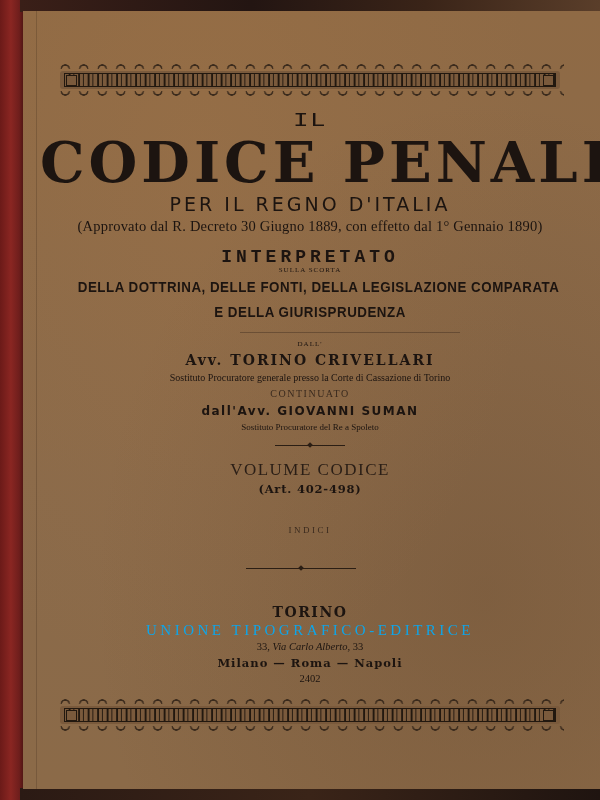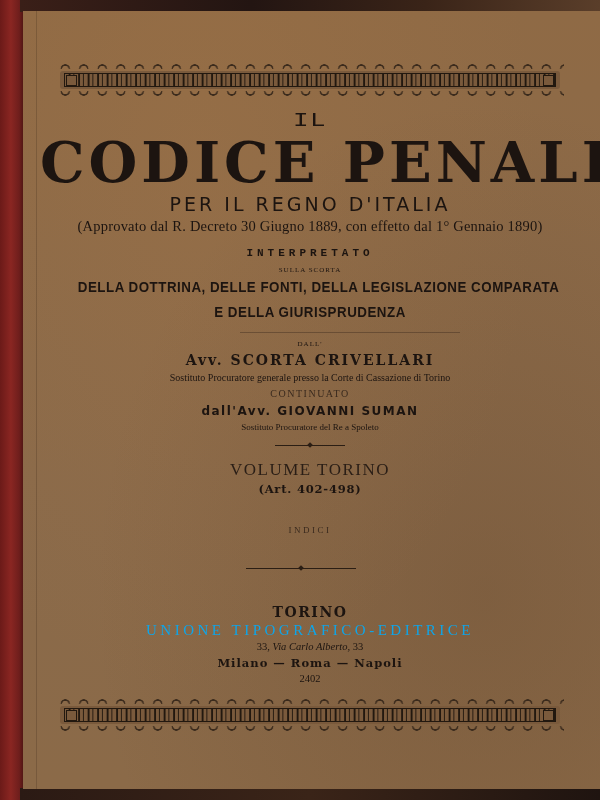--- a/index.html
+++ b/index.html
@@ -77,21 +77,21 @@
     white-space: nowrap; color: #1c1410;
   }
   .il { top: 109px; font-family: "Liberation Mono", monospace; font-size: 20px; letter-spacing: 1px; font-weight: normal; transform: scaleX(1.3); }
   .title {
     top: 127px; font-family: "DejaVu Serif", serif; font-weight: bold;
     font-size: 56px; letter-spacing: 4px; line-height: 70px;
     transform: scaleX(1.0);
   }
   .subtitle { top: 193px; font-family: "DejaVu Sans", sans-serif; font-size: 19px; letter-spacing: 3px; }
   .approval { top: 218px; font-family: "Liberation Serif", serif; font-size: 14.5px; letter-spacing: 0.2px; }
-  .interpretato { top: 247px; font-family: "Liberation Mono", monospace; font-size: 11px; letter-spacing: 4px; font-weight: bold; }
+  .interpretato { top: 247px; font-family: "Liberation Mono", monospace; font-size: 18px; letter-spacing: 4px; font-weight: bold; }
   .sulla { top: 266px; font-family: "Liberation Serif", serif; font-size: 7px; letter-spacing: 1px; }
   .dottrina {
     top: 278px; font-family: "Liberation Sans", sans-serif; font-weight: bold; font-size: 15.5px;
     transform: scaleX(0.86); letter-spacing: 0.6px;
   }
   .giuris {
     top: 303px; font-family: "Liberation Sans", sans-serif; font-weight: bold; font-size: 15.5px;
     transform: scaleX(0.86); letter-spacing: 0.6px;
   }
   .dall { top: 340px; font-family: "Liberation Serif", serif; font-size: 7px; letter-spacing: 1px; }
@@ -143,31 +143,31 @@
   <div class="line subtitle">PER IL REGNO D'ITALIA</div>
   <div class="line approval">(Approvato dal R. Decreto 30 Giugno 1889, con effetto dal 1° Gennaio 1890)</div>
   <div class="line interpretato">INTERPRETATO</div>
   <div class="line sulla">SULLA SCORTA</div>
   <div class="line dottrina">DELLA DOTTRINA, DELLE FONTI, DELLA LEGISLAZIONE COMPARATA</div>
   <div class="line giuris">E DELLA GIURISPRUDENZA</div>
 
   <div class="rule-ornament" style="left:240px; top:332px; width:220px; background:rgba(43,30,20,0.35);"></div>
 
   <div class="line dall">DALL'</div>
-  <div class="line author">Avv. SCORTA CRIVELLARI</div>
+  <div class="line author">Avv. TORINO CRIVELLARI</div>
   <div class="line author-role">Sostituto Procuratore generale presso la Corte di Cassazione di Torino</div>
   <div class="line continuato">CONTINUATO</div>
   <div class="line coauthor">dall'Avv. GIOVANNI SUMAN</div>
   <div class="line coauthor-role">Sostituto Procuratore del Re a Spoleto</div>
 
   <div class="rule-ornament" style="left:275px; top:445px; width:70px;">
     <span class="diamond"></span>
   </div>
 
-  <div class="line volume">VOLUME TORINO</div>
+  <div class="line volume">VOLUME CODICE</div>
   <div class="line articles">(Art. 402-498)</div>
   <div class="line indici">INDICI</div>
 
   <div class="rule-ornament" style="left:246px; top:568px; width:110px;">
     <span class="diamond"></span>
   </div>
 
   <div class="line city">TORINO</div>
   <div class="line publisher">UNIONE TIPOGRAFICO-EDITRICE</div>
   <div class="line address">

